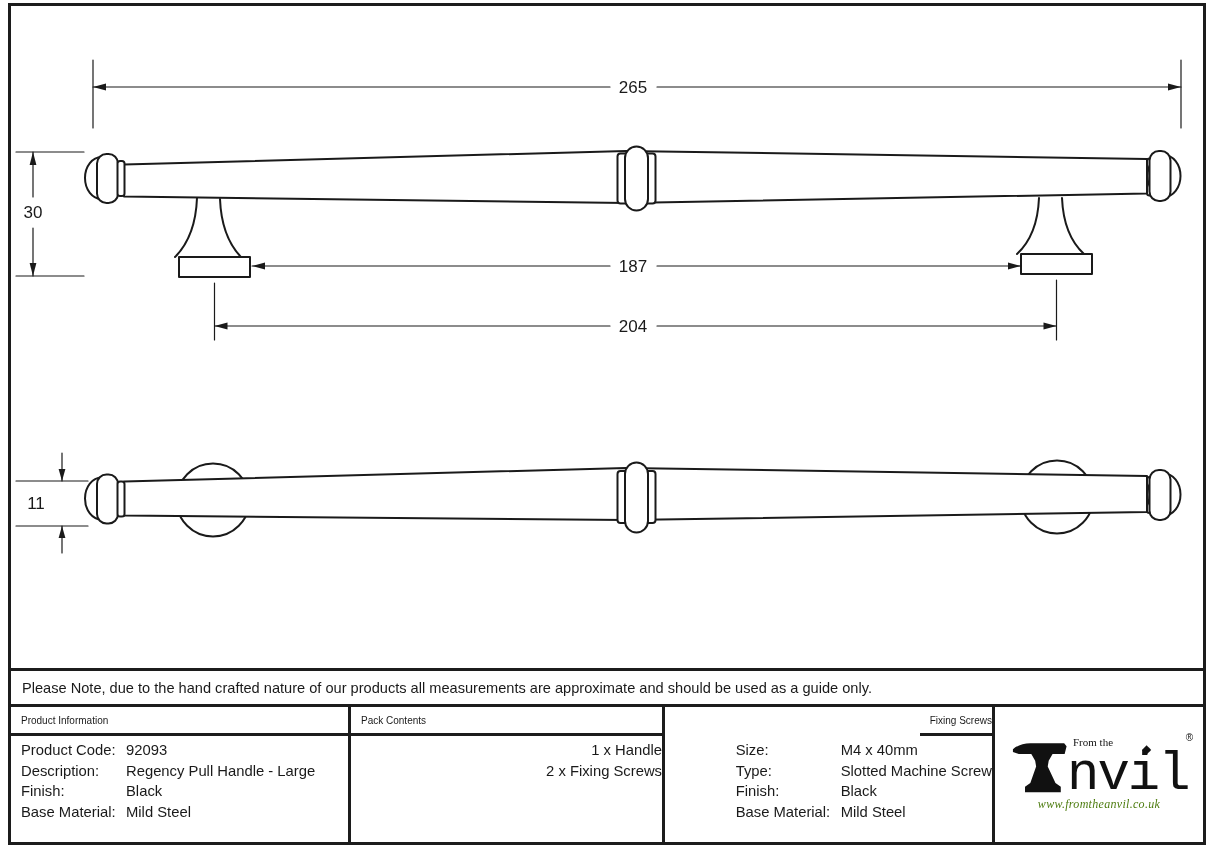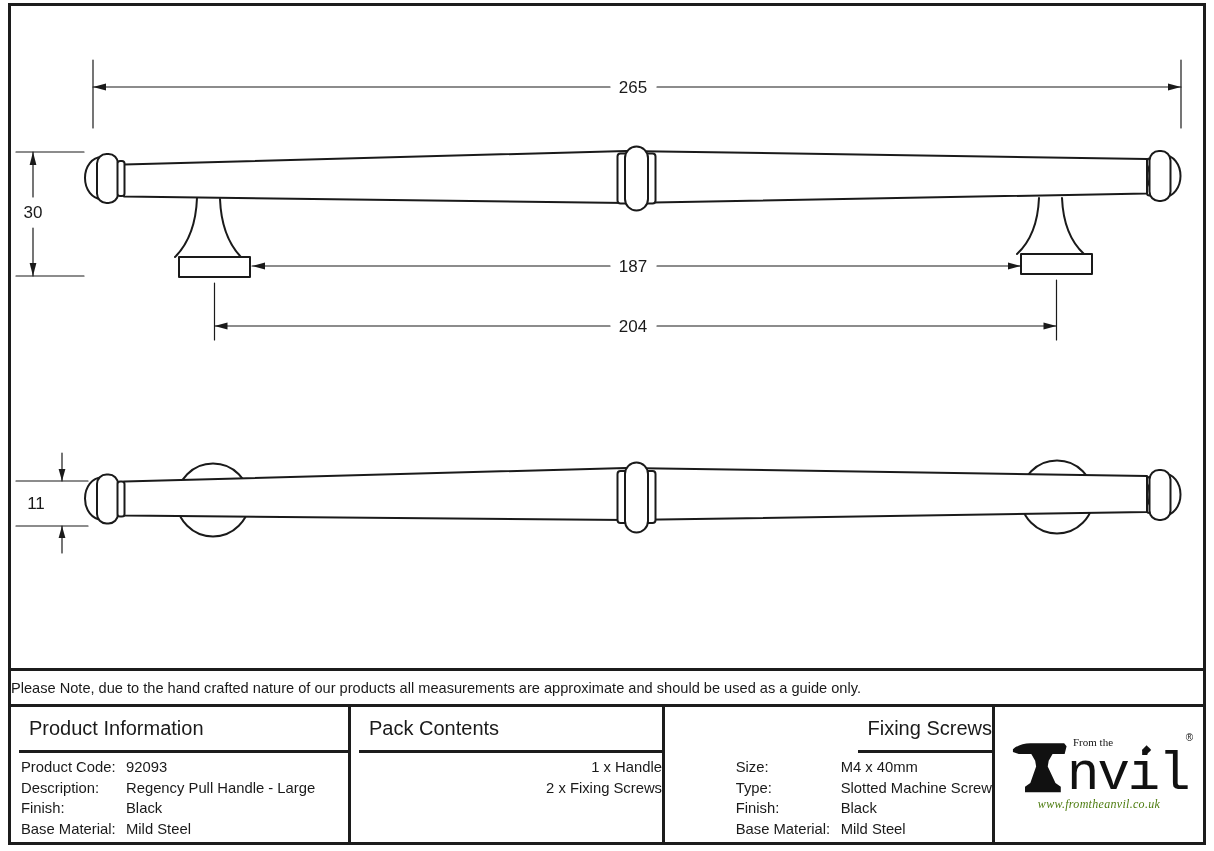--- a/index.html
+++ b/index.html
@@ -11,36 +11,36 @@
   .sheet{
     position:absolute;left:8px;top:3px;width:1198px;height:842px;
     border:3px solid #1c1c1c;box-sizing:border-box;background:#fff;
   }
   svg text{font-family:"Liberation Sans",sans-serif;}
   .drawing{position:absolute;left:-3px;top:-3px;}
   .dim-text{font-size:17px;fill:#1a1a1a;text-anchor:middle;}
   .note-row{
     position:absolute;left:0;top:662px;width:1192px;height:36px;
     border-top:3px solid #1c1c1c;box-sizing:border-box;
-    display:flex;align-items:center;
+    display:flex;align-items:center;padding-left:11px;
     font-size:14.6px;
   }
   .spec-table{
     position:absolute;left:0;top:698px;width:1192px;height:138px;
     border-top:3px solid #1c1c1c;box-sizing:border-box;
     display:flex;
   }
   .col{box-sizing:border-box;border-right:3px solid #1c1c1c;display:flex;flex-direction:column;}
   .col-product{width:340px;}
   .col-pack{width:314px;}
   .col-fixing{width:330px;align-items:flex-end;}
   .col-logo{width:208px;border-right:none;display:flex;align-items:center;justify-content:center;}
   .col-header{
-    height:46px;box-sizing:border-box;border-bottom:3px solid #1c1c1c;
-    display:flex;align-items:center;padding-left:10px;font-size:20px;margin-left:8px;
+    height:29px;box-sizing:border-box;border-bottom:3px solid #1c1c1c;
+    display:flex;align-items:center;padding-left:10px;font-size:10px;
   }
   .col-body{padding:4px 0 0 10px;font-size:14.8px;}
   .kv-row{line-height:20.6px;display:flex;}
   .kv-label{width:105px;flex:0 0 105px;}
   .pc-item{line-height:20.6px;text-align:right;}
   
   .logo{position:relative;width:176px;height:78px;margin-top:6px;}
   .logo-main{position:absolute;left:0;top:0;display:flex;align-items:flex-end;height:56px;}
   .anvil-glyph{width:58px;height:54px;flex:0 0 58px;}
   .logo-tail{

